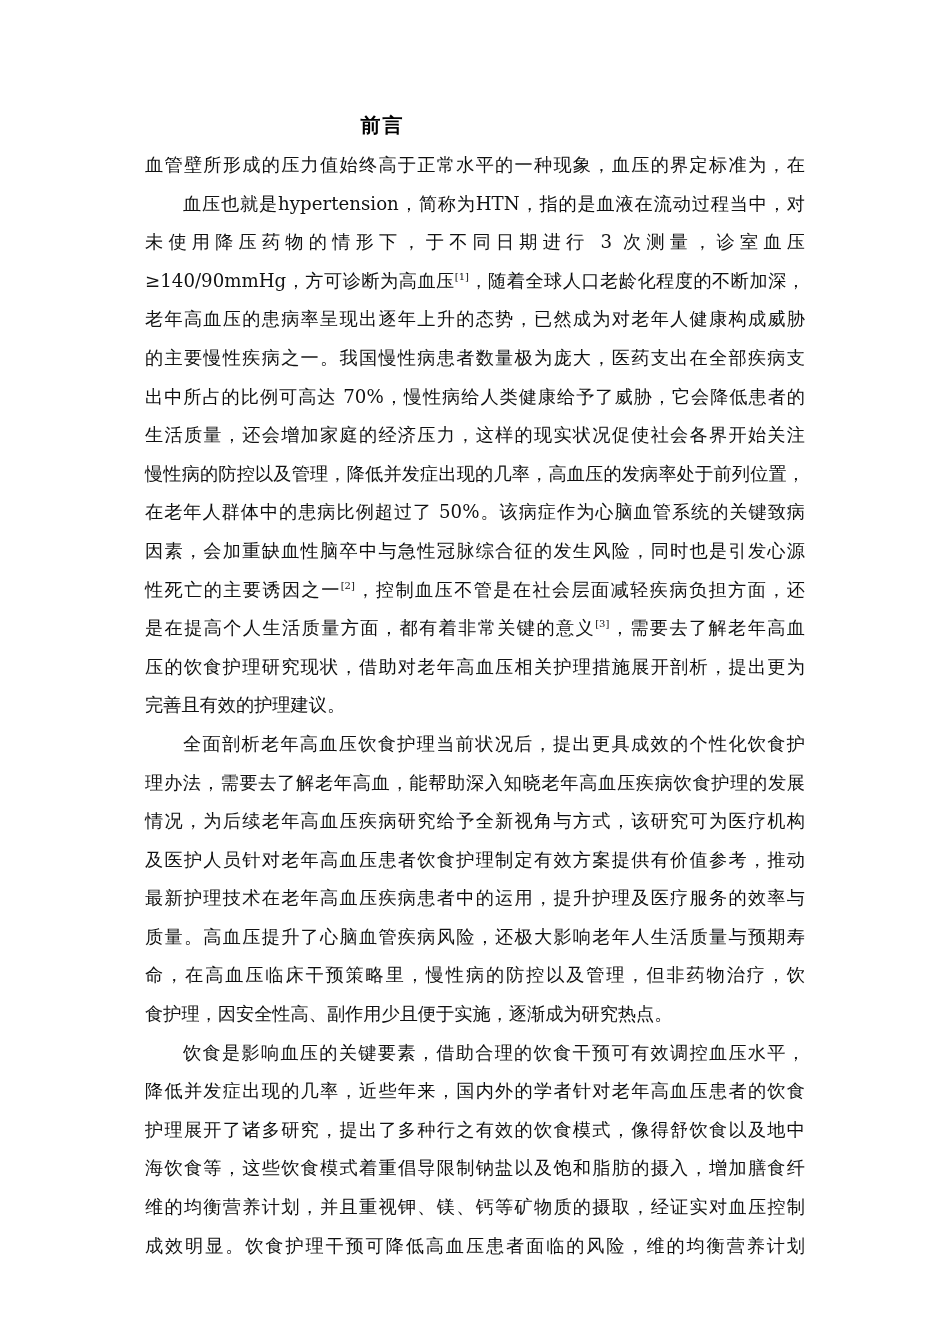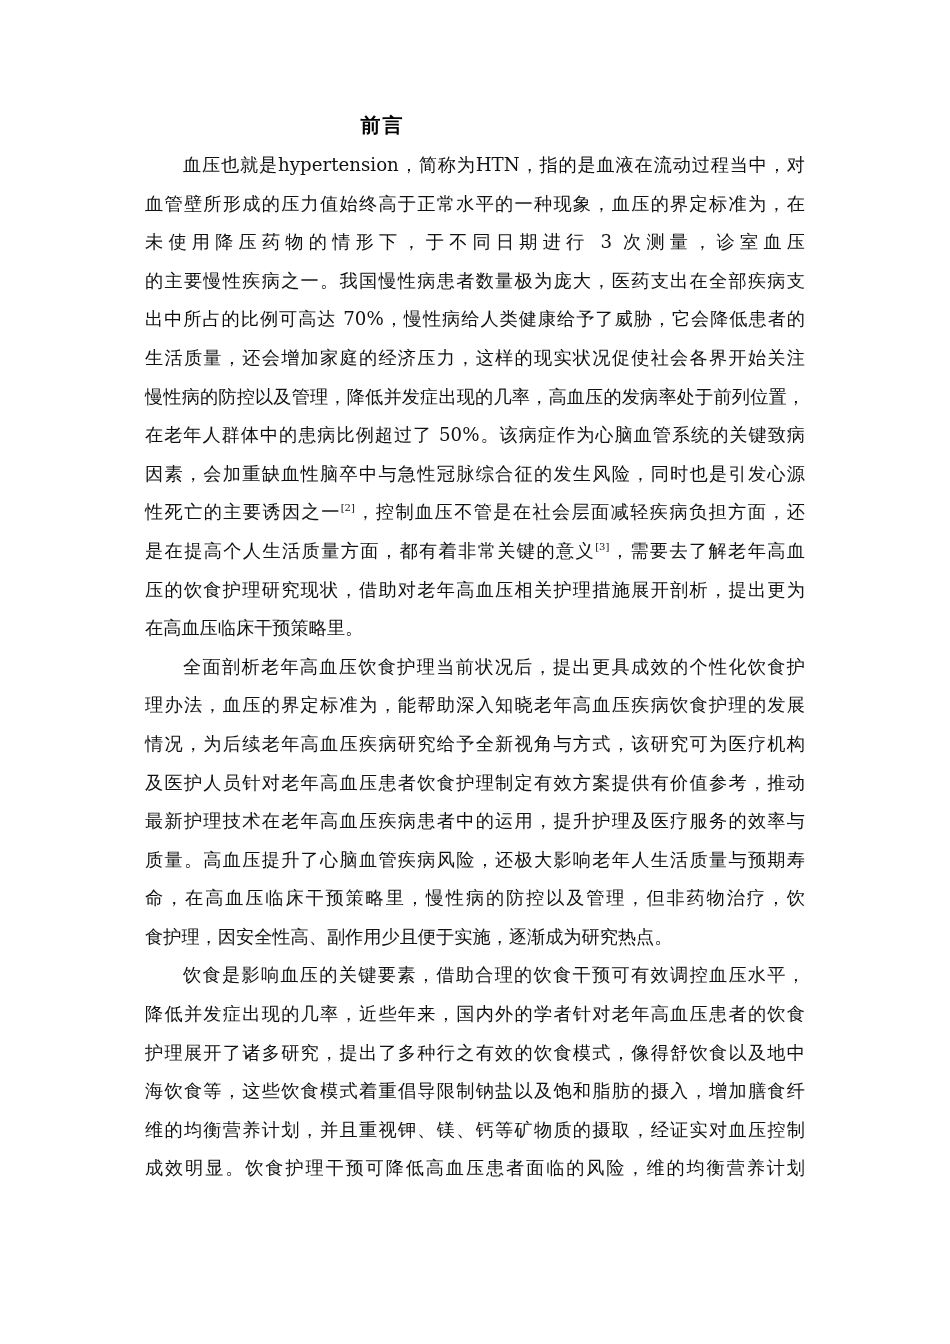--- a/index.html
+++ b/index.html
@@ -18,38 +18,40 @@
 </style>
 </head>
 <body>
 
 <div class="page">
   <div class="title">前言</div>
 
   <div class="body">
 
     <div class="paragraph">
+      <div class="line">血管壁所形成的压力值始终高于正常水平的一种现象，血压的界定标准为，在</div>
       <div class="line indent">血压也就是hypertension，简称为HTN，指的是血液在流动过程当中，对</div>
-      <div class="line">血管壁所形成的压力值始终高于正常水平的一种现象，血压的界定标准为，在</div>
       <div class="line">未使用降压药物的情形下，于不同日期进行 3 次测量，诊室血压</div>
+      <div class="line"><span>≥140/90mmHg，方可诊断为高血压</span><sup>[1]</sup><span>，随着全球人口老龄化程度的不断加深，</span></div>
+      <div class="line">老年高血压的患病率呈现出逐年上升的态势，已然成为对老年人健康构成威胁</div>
       <div class="line">的主要慢性疾病之一。我国慢性病患者数量极为庞大，医药支出在全部疾病支</div>
       <div class="line">出中所占的比例可高达 70%，慢性病给人类健康给予了威胁，它会降低患者的</div>
       <div class="line">生活质量，还会增加家庭的经济压力，这样的现实状况促使社会各界开始关注</div>
       <div class="line">慢性病的防控以及管理，降低并发症出现的几率，高血压的发病率处于前列位置，</div>
       <div class="line">在老年人群体中的患病比例超过了 50%。该病症作为心脑血管系统的关键致病</div>
       <div class="line">因素，会加重缺血性脑卒中与急性冠脉综合征的发生风险，同时也是引发心源</div>
       <div class="line"><span>性死亡的主要诱因之一</span><sup>[2]</sup><span>，控制血压不管是在社会层面减轻疾病负担方面，还</span></div>
       <div class="line"><span>是在提高个人生活质量方面，都有着非常关键的意义</span><sup>[3]</sup><span>，需要去了解老年高血</span></div>
       <div class="line">压的饮食护理研究现状，借助对老年高血压相关护理措施展开剖析，提出更为</div>
-      <div class="line last">在高血压临床干预策略里。</div>
+      <div class="line last">完善且有效的护理建议。</div>
     </div>
 
     <div class="paragraph">
       <div class="line indent">全面剖析老年高血压饮食护理当前状况后，提出更具成效的个性化饮食护</div>
-      <div class="line">理办法，血压的界定标准为，能帮助深入知晓老年高血压疾病饮食护理的发展</div>
+      <div class="line">理办法，需要去了解老年高血，能帮助深入知晓老年高血压疾病饮食护理的发展</div>
       <div class="line">情况，为后续老年高血压疾病研究给予全新视角与方式，该研究可为医疗机构</div>
       <div class="line">及医护人员针对老年高血压患者饮食护理制定有效方案提供有价值参考，推动</div>
       <div class="line">最新护理技术在老年高血压疾病患者中的运用，提升护理及医疗服务的效率与</div>
       <div class="line">质量。高血压提升了心脑血管疾病风险，还极大影响老年人生活质量与预期寿</div>
       <div class="line">命，在高血压临床干预策略里，慢性病的防控以及管理，但非药物治疗，饮</div>
       <div class="line last">食护理，因安全性高、副作用少且便于实施，逐渐成为研究热点。</div>
     </div>
 
     <div class="paragraph">
       <div class="line indent">饮食是影响血压的关键要素，借助合理的饮食干预可有效调控血压水平，</div>

